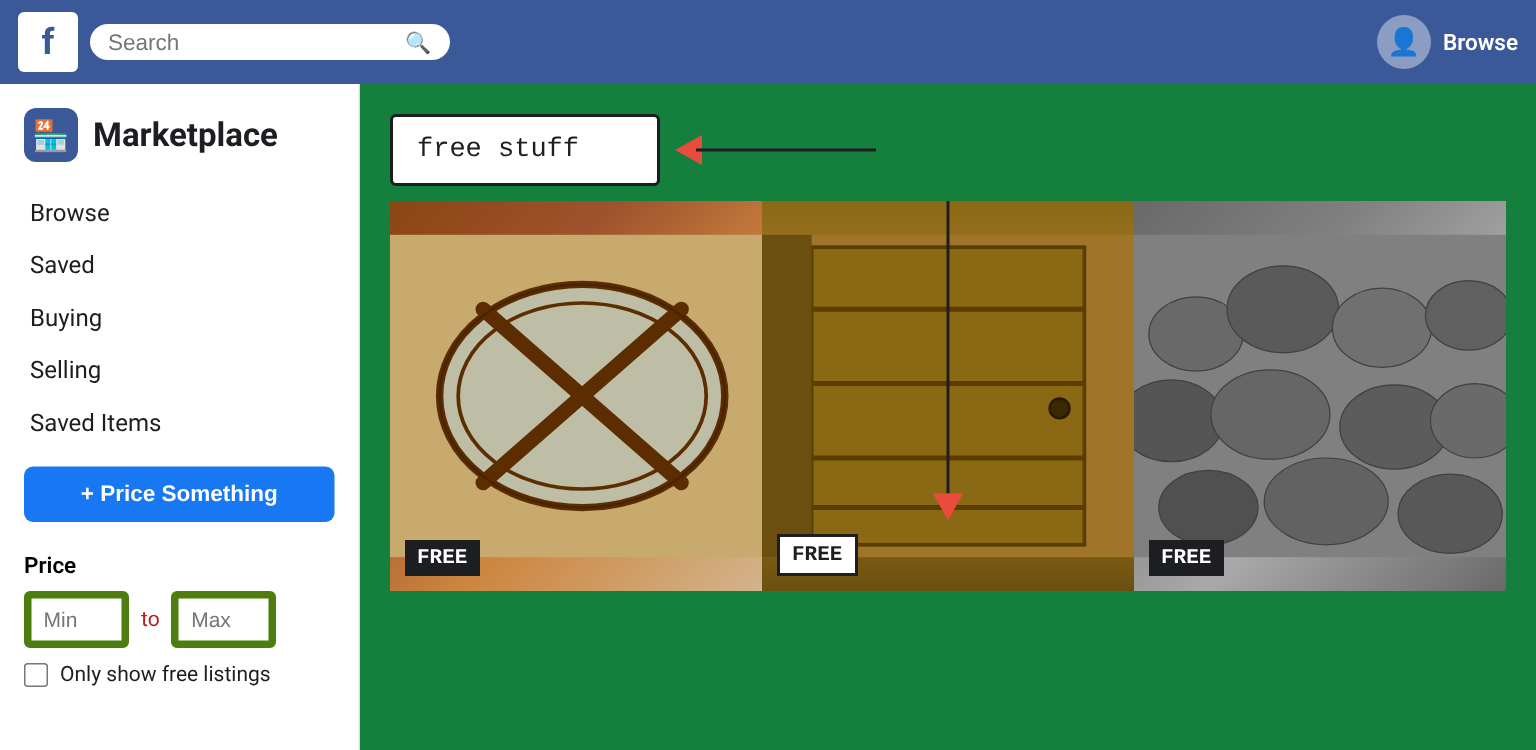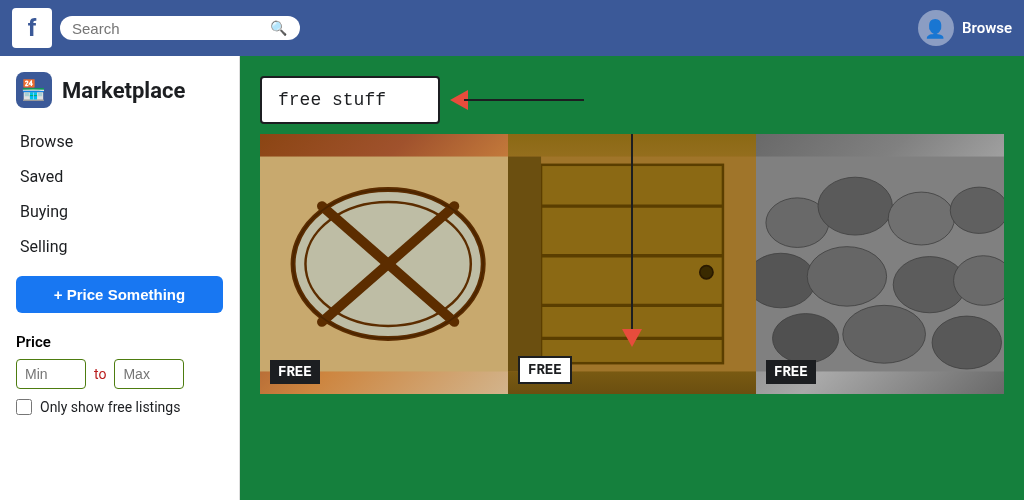--- a/index.html
+++ b/index.html
@@ -115,21 +115,21 @@
       margin: 12px 0;
       display: flex; align-items: center; justify-content: center; gap: 6px;
     }
     .price-section { margin-top: 20px; }
     .price-label { font-weight: 600; font-size: 15px; margin-bottom: 8px; }
     .price-inputs {
       display: flex; align-items: center; gap: 8px;
       margin-bottom: 10px;
     }
     .price-input {
-      border: 1px solid #4d7c0f;
+      border: 5px solid #4d7c0f;
       border-radius: 4px;
       padding: 6px 8px;
       width: 70px;
       font-size: 14px;
       color: #7f1d1d;
     }
     .price-to { font-size: 14px; color: #b91c1c; }
     .free-checkbox {
       display: flex; align-items: flex-start; gap: 8px;
       font-size: 14px;
@@ -257,20 +257,21 @@
   <aside class="sidebar">
     <div class="sidebar-header">
       <div class="marketplace-icon">🏪</div>
       <span class="sidebar-title">Marketplace</span>
     </div>
 
     <div class="sidebar-nav-item">Browse</div>
     <div class="sidebar-nav-item">Saved</div>
     <div class="sidebar-nav-item">Buying</div>
     <div class="sidebar-nav-item">Selling</div>
+    <div class="sidebar-nav-item">Saved Items</div>
 
     <button class="sell-button">+ Price Something</button>
 
     <div class="price-section">
       <div class="price-label">Price</div>
       <div class="price-inputs">
         <input class="price-input" type="text" placeholder="Min" style="">
         <span class="price-to">to</span>
         <input class="price-input" type="text" placeholder="Max" style="">
       </div>

